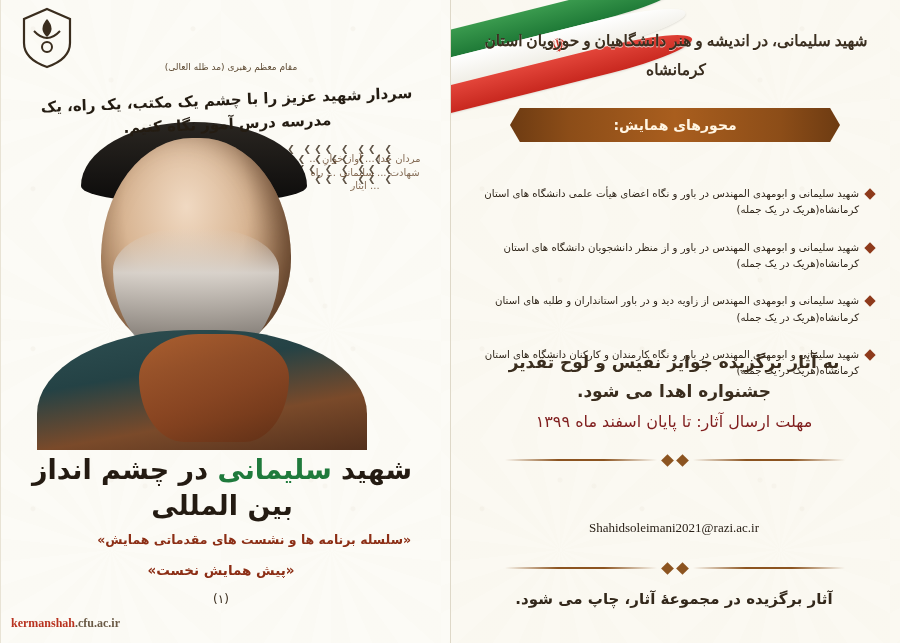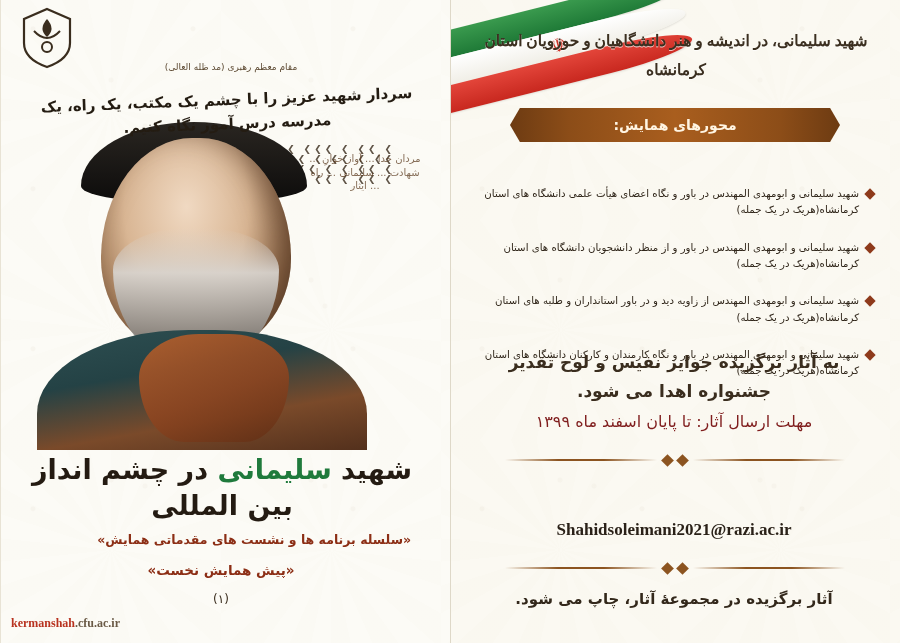--- a/index.html
+++ b/index.html
@@ -200,22 +200,22 @@
     color: #33281b;
     font-size: 14.5px;
     font-weight: bold;
     z-index: 20;
   }
   .email-value {
     position: absolute;
     top: 520px; right: 30px; width: 392px;
     text-align: center;
     color: #2a2118;
-    font-size: 17px;
-    font-weight: bold;
+    font-size: 13px;
+    font-weight: normal;
     direction: ltr;
     font-family: "Liberation Serif", "DejaVu Serif", serif;
     z-index: 20;
   }
   .print-note {
     position: absolute;
     top: 590px; right: 30px; width: 392px;
     text-align: center;
     color: #33281b;
     font-size: 15px;

